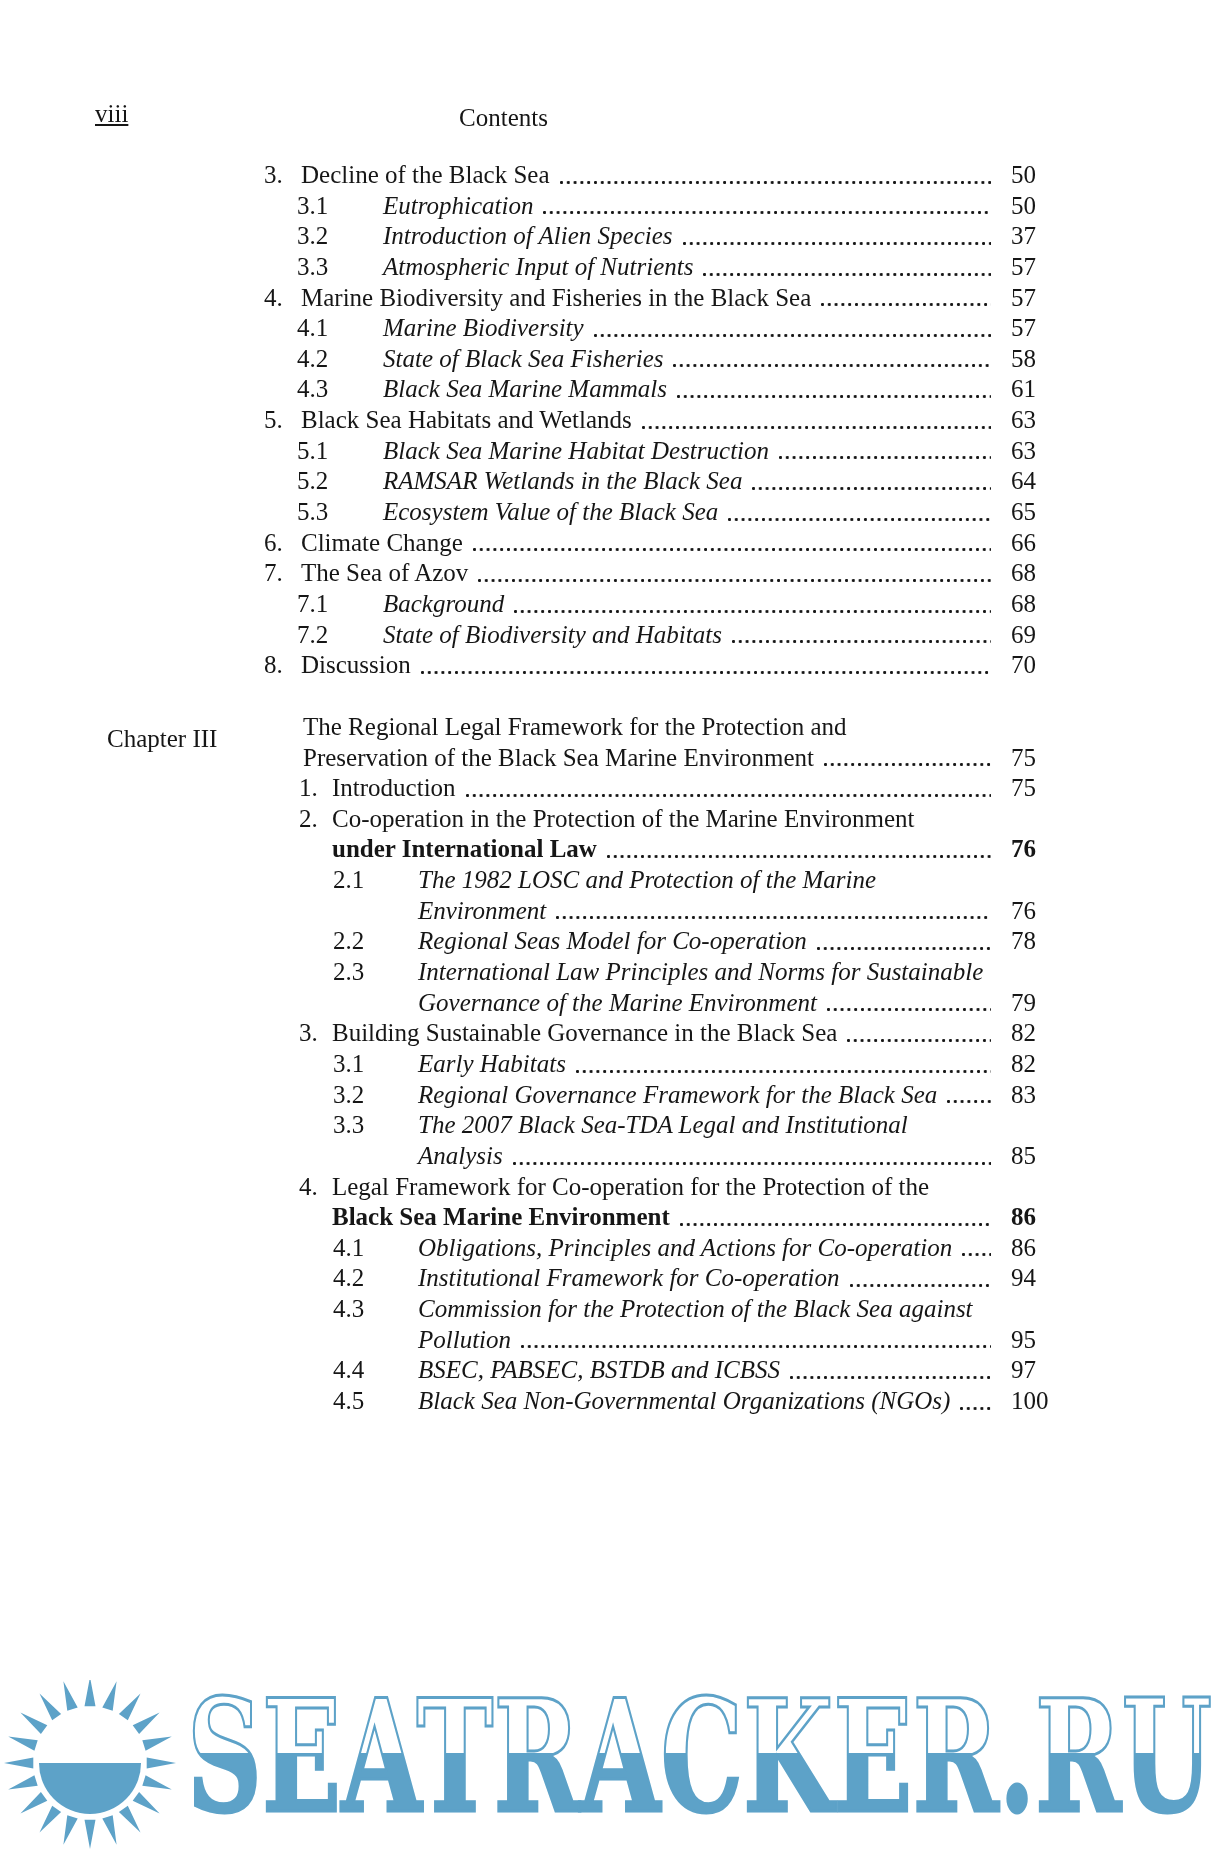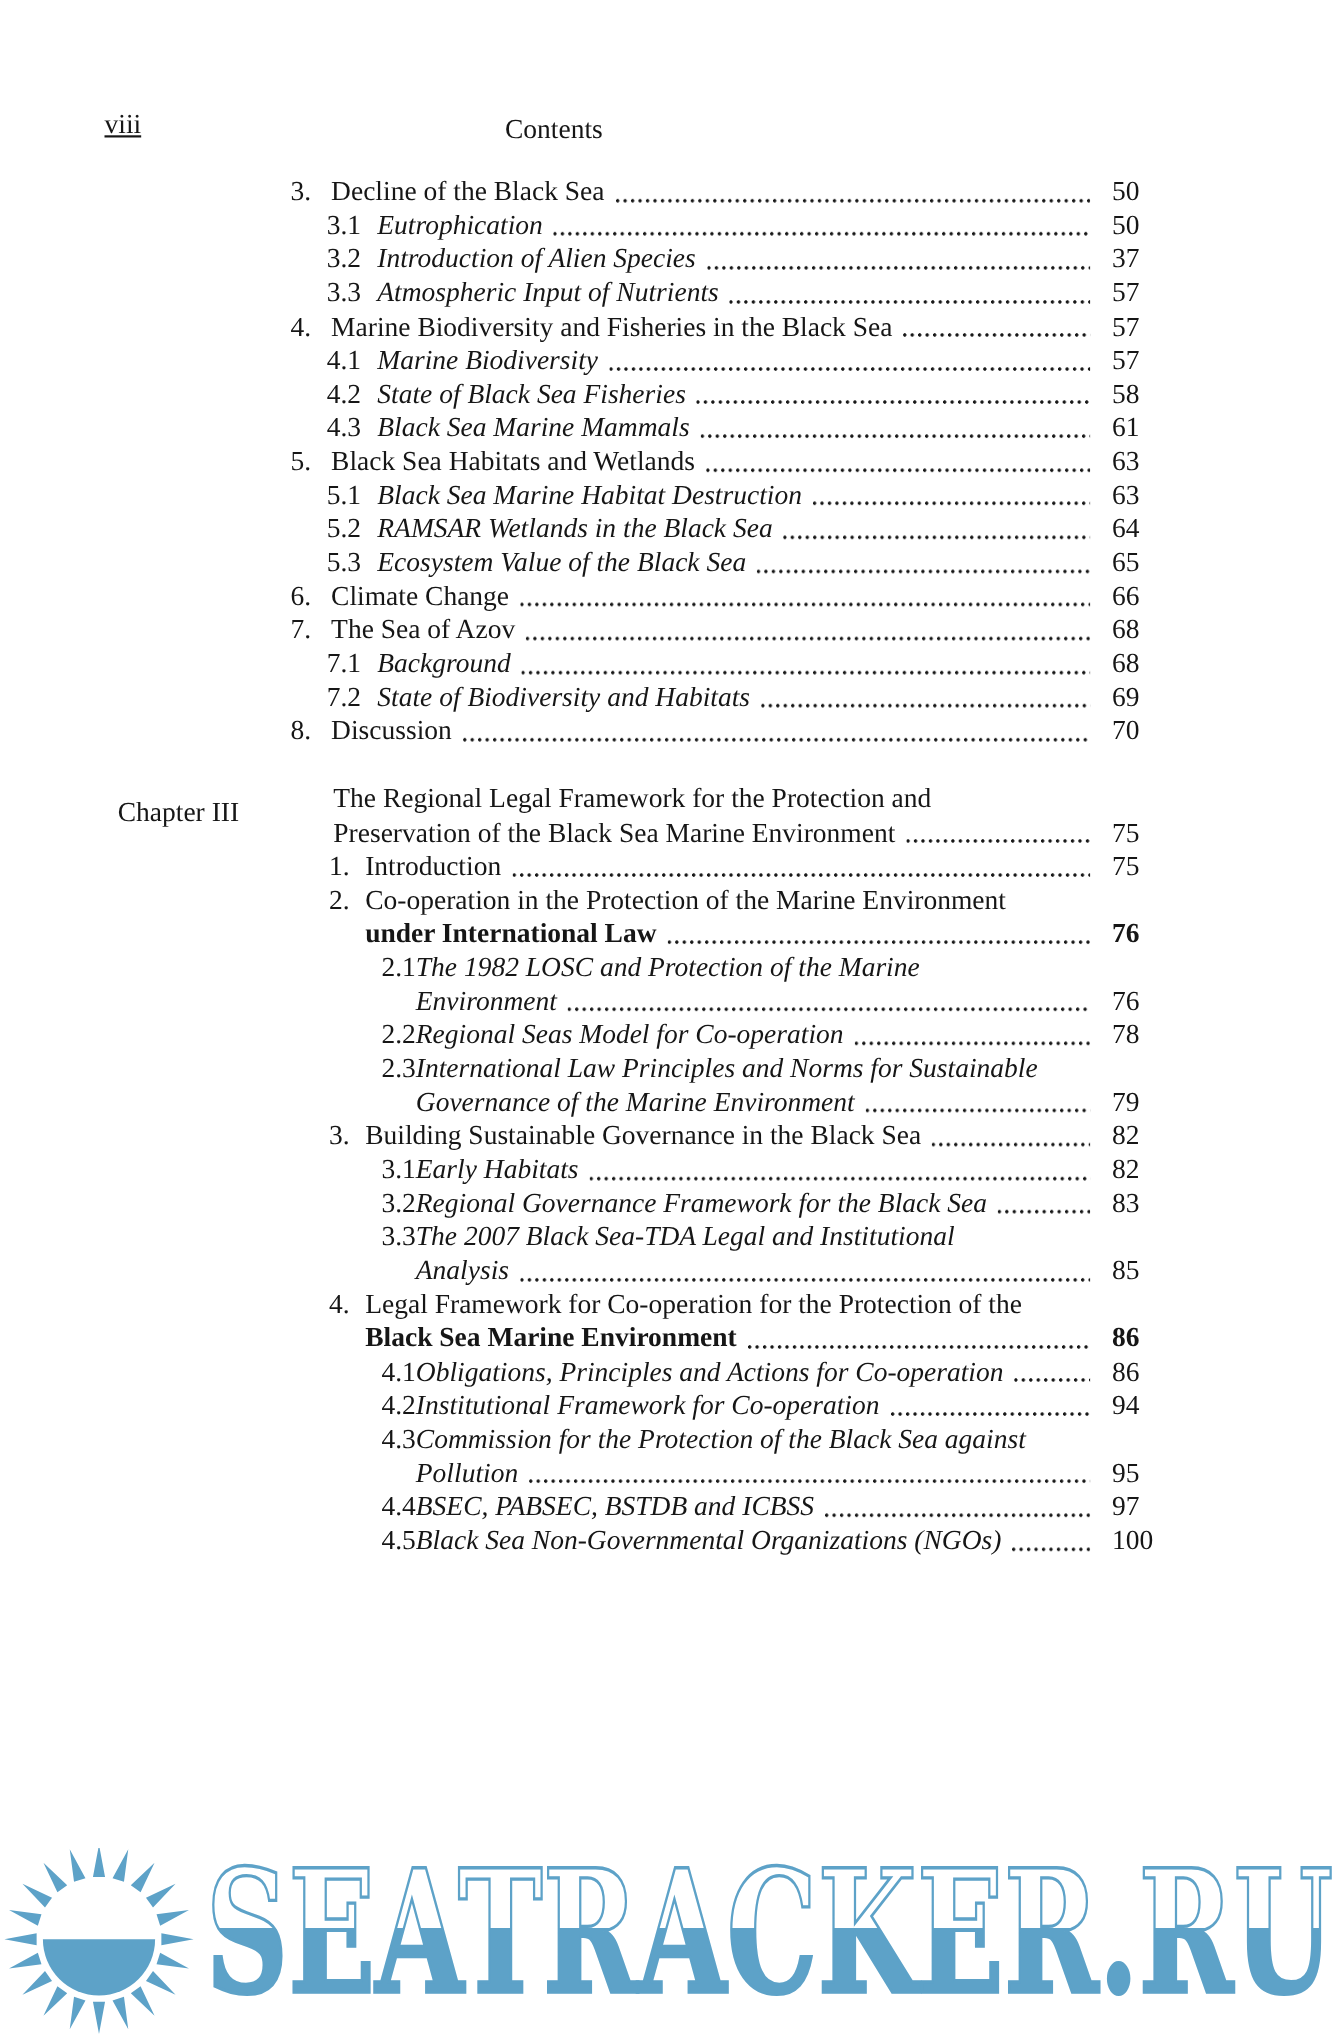--- a/index.html
+++ b/index.html
@@ -13,39 +13,39 @@
   .contents-title{position:absolute;left:0;top:4px;width:1007px;text-align:center;}
 
   .toc{position:absolute;top:160px;left:0;width:1221px;}
   .row{
     display:flex;align-items:baseline;
     height:30.65px;line-height:30.65px;font-size:25px;
     padding-right:158px;position:relative;
   }
   .num{flex:0 0 auto;display:inline-block;}
   .label{flex:0 0 auto;white-space:pre;}
-  .italic .label{font-style:italic;}
+  .italic .label{font-style:italic;margin-left:40px;}
   .leader{
     flex:1 1 auto;align-self:flex-end;height:7px;
     margin:0 20px 5px 10px;
     background-image:radial-gradient(circle at 1.5px 3.5px,#161616 1.25px,rgba(0,0,0,0) 1.8px);
     background-size:6.8px 7px;background-repeat:repeat-x;background-position:left bottom;
   }
   .page{flex:0 0 52px;text-align:left;}
 
   
   .s1.lvl1{padding-left:264px;} .s1.lvl1 .num{width:37px;}
   .s1.lvl2{padding-left:297px;} .s1.lvl2 .num{width:46px;}
 
   
   .chapter-block{margin-top:31px;}
   .s2.title{padding-left:303px;}
   .chapLabel{position:absolute;left:107px;top:0;font-style:normal;margin-top:12px;}
   .s2.lvl1{padding-left:299px;} .s2.lvl1 .num{width:33px;}
-  .s2.lvl2{padding-left:333px;} .s2.lvl2 .num{width:45px;text-align:right;}
+  .s2.lvl2{padding-left:333px;} .s2.lvl2 .num{width:45px;}
   .s2.lvl1.cont{padding-left:332px;font-weight:bold;}
   .s2.lvl2.cont{padding-left:378px;}
 
   .watermark{position:absolute;left:0;top:1680px;width:1221px;height:171px;}
 </style>
 </head>
 <body>
 
 <div class="pagehead">
   <span class="folio">viii</span>

